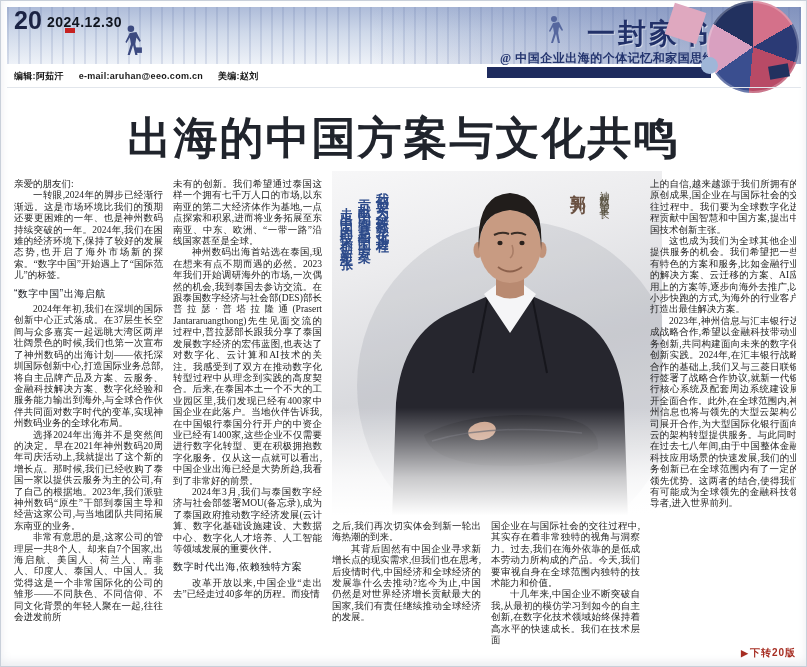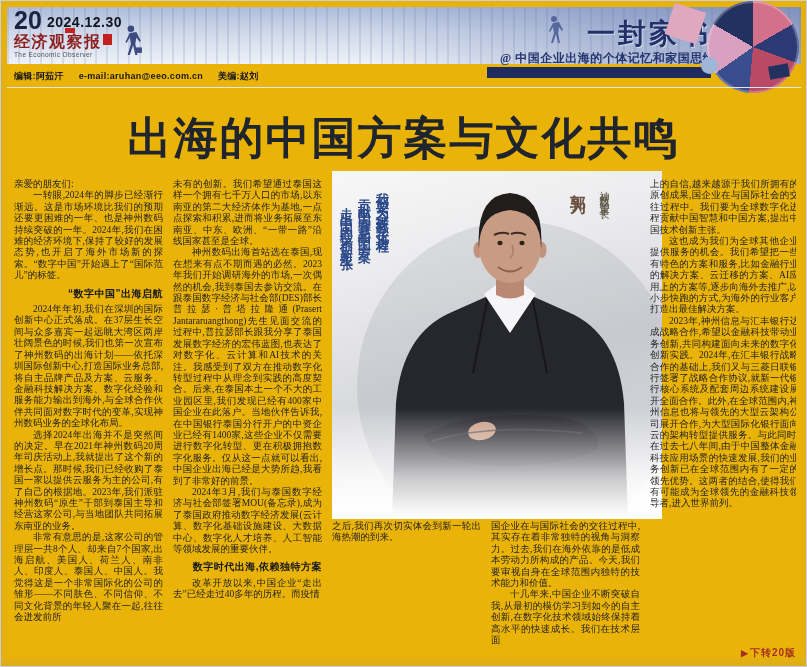--- a/index.html
+++ b/index.html
@@ -1,16 +1,16 @@
 <!DOCTYPE html>
 <html><head>
 <meta charset="utf-8">
 <style>
   html,body{margin:0;padding:0;background:#9aa2ad;}
-  .page{position:relative;width:807px;height:667px;background:#eab308;box-sizing:border-box;
+  .page{position:relative;width:807px;height:667px;background:#ffffff;box-sizing:border-box;
         border:1px solid #c9d0da;overflow:hidden;
         box-shadow:inset 0 -4px 8px rgba(140,150,170,.18);
         font-family:"Liberation Serif", serif;color:#232323;}
   .abs{position:absolute;}
 
   
   .band{left:6px;top:6px;width:794px;height:57px;
         background:linear-gradient(180deg,#aebcd9 0%,#cfd9ea 45%,#eef2f8 100%);}
   .band .streaks{position:absolute;inset:0;
         background:repeating-linear-gradient(90deg,rgba(88,108,160,.16) 0 2px,rgba(0,0,0,0) 2px 11px);}
@@ -45,21 +45,21 @@
   
   .headline{left:0;top:114px;width:100%;text-align:center;font-weight:900;font-size:44px;
             color:#20242c;letter-spacing:2px;line-height:1.1;}
 
   
   .bodywrap{left:13px;top:178px;width:782px;height:482px;overflow:hidden;}
   .col{position:absolute;top:0;width:149px;height:482px;overflow:hidden;
        font-size:9.5px;line-height:11.4px;text-align:justify;}
   .col p{margin:0;text-indent:2em;}
   .col p.salutation,.col p.no-indent{text-indent:0;}
-  .col h3.col-heading{margin:6px 0 5px;text-align:right;font-size:10px;font-weight:bold;
+  .col h3.col-heading{margin:6px 0 5px;text-align:left;font-size:10px;font-weight:normal;
        color:#15181f;font-family:"Liberation Sans",sans-serif;letter-spacing:.5px;}
   .c1{left:0;} .c2{left:159px;} .c3{left:318px;padding-top:342px;box-sizing:border-box;}
   .c4{left:477px;padding-top:342px;box-sizing:border-box;} .c5{left:636px;}
 
   
   .photo{left:331px;top:170px;width:330px;height:348px;overflow:hidden;
          background:linear-gradient(165deg,#f7f7f8 0%,#ececee 25%,#d9dade 55%,#e6e6e9 82%,#ffffff 100%);}
   .photo::after{content:"";position:absolute;inset:0;
          background:linear-gradient(180deg,rgba(255,255,255,0) 68%,rgba(255,255,255,.75) 88%,#fff 99%);}
   .caption{left:566px;top:180px;display:flex;z-index:5;}
@@ -83,24 +83,20 @@
 <div class="page">
 
   <div class="abs band">
     <div class="streaks"></div>
     <div class="deep"></div>
   </div>
 
   <div class="abs pagenum">20</div>
   <div class="abs pagedate">2024.12.30</div>
   <div class="abs seal-top"></div>
-  <div class="abs masthead">
-    <span class="cn">经济观察报</span><span class="seal"></span>
-    <span class="en">The Economic Observer</span>
-  </div>
 
   <svg class="abs" style="left:120px;top:24px" width="22" height="36" viewBox="0 0 20 32">
     <path class="person" d="M9 0a3 3 0 1 1 0 6a3 3 0 0 1 0-6z M8 7l-4 8 1 1 3-5 1 6-3 10h2l3-9 2 9h2l-2-10 1-6 3 4 1-1-4-8z"></path>
     <rect x="13" y="20" width="6" height="5" class="person"></rect>
   </svg>
 
   <svg class="abs" style="left:544px;top:15px" width="20" height="32" viewBox="0 0 20 32">
     <path fill="#56679e" d="M9 0a3 3 0 1 1 0 6a3 3 0 0 1 0-6z M8 7l-4 8 1 1 3-5 1 6-3 10h2l3-9 2 9h2l-2-10 1-6 3 4 1-1-4-8z"></path>
   </svg>
 
@@ -167,20 +163,21 @@
       </div>
     <div class="col c2">
         <p class="no-indent">未有的创新。我们希望通过泰国这样一个拥有七千万人口的市场,以东南亚的第二大经济体作为基地,一点点探索和积累,进而将业务拓展至东南亚、中东、欧洲、“一带一路”沿线国家甚至是全球。</p>
         <p>神州数码出海首站选在泰国,现在想来有点不期而遇的必然。2023年我们开始调研海外的市场,一次偶然的机会,我到泰国去参访交流。在跟泰国数字经济与社会部(DES)部长普拉瑟·普塔拉隆通(Prasert Jantararuangthong)先生见面交流的过程中,普拉瑟部长跟我分享了泰国发展数字经济的宏伟蓝图,也表达了对数字化、云计算和AI技术的关注。我感受到了双方在推动数字化转型过程中从理念到实践的高度契合。后来,在泰国本土一个不大的工业园区里,我们发现已经有400家中国企业在此落户。当地伙伴告诉我,在中国银行泰国分行开户的中资企业已经有1400家,这些企业不仅需要进行数字化转型、更在积极拥抱数字化服务。仅从这一点就可以看出,中国企业出海已经是大势所趋,我看到了非常好的前景。</p>
         <p>2024年3月,我们与泰国数字经济与社会部签署MOU(备忘录),成为了泰国政府推动数字经济发展(云计算、数字化基础设施建设、大数据中心、数字化人才培养、人工智能等领域发展的重要伙伴。</p>
         <h3 class="col-heading">数字时代出海,依赖独特方案</h3>
         <p>改革开放以来,中国企业“走出去”已经走过40多年的历程。而疫情</p>
       </div>
     <div class="col c3">
         <p class="no-indent">之后,我们再次切实体会到新一轮出海热潮的到来。</p>
+        <p>其背后固然有中国企业寻求新增长点的现实需求,但我们也在思考,后疫情时代,中国经济和全球经济的发展靠什么去推动?迄今为止,中国仍然是对世界经济增长贡献最大的国家,我们有责任继续推动全球经济的发展。</p>
       </div>
     <div class="col c4">
         <p class="no-indent">国企业在与国际社会的交往过程中,其实存在着非常独特的视角与洞察力。过去,我们在海外依靠的是低成本劳动力所构成的产品。今天,我们要审视自身在全球范围内独特的技术能力和价值。</p>
         <p>十几年来,中国企业不断突破自我,从最初的模仿学习到如今的自主创新,在数字化技术领域始终保持着高水平的快速成长。我们在技术层面</p>
       </div>
     <div class="col c5">
         <p class="no-indent">上的自信,越来越源于我们所拥有的原创成果,国企业在与国际社会的交往过程中。我们要为全球数字化进程贡献中国智慧和中国方案,提出中国技术创新主张。</p>
         <p>这也成为我们为全球其他企业提供服务的机会。我们希望把一些有特色的方案和服务,比如金融行业的解决方案、云迁移的方案、AI应用上的方案等,逐步向海外去推广,以小步快跑的方式,为海外的行业客户打造出最佳解决方案。</p>
         <p>2023年,神州信息与汇丰银行达成战略合作,希望以金融科技带动业务创新,共同构建面向未来的数字化创新实践。2024年,在汇丰银行战略合作的基础上,我们又与三菱日联银行签署了战略合作协议,就新一代银行核心系统及配套周边系统建设展开全面合作。此外,在全球范围内,神州信息也将与领先的大型云架构公司展开合作,为大型国际化银行面向云的架构转型提供服务。与此同时,在过去七八年间,由于中国整体金融科技应用场景的快速发展,我们的业务创新已在全球范围内有了一定的领先优势。这两者的结合,使得我们有可能成为全球领先的金融科技领导者,进入世界前列。</p>
       </div>

